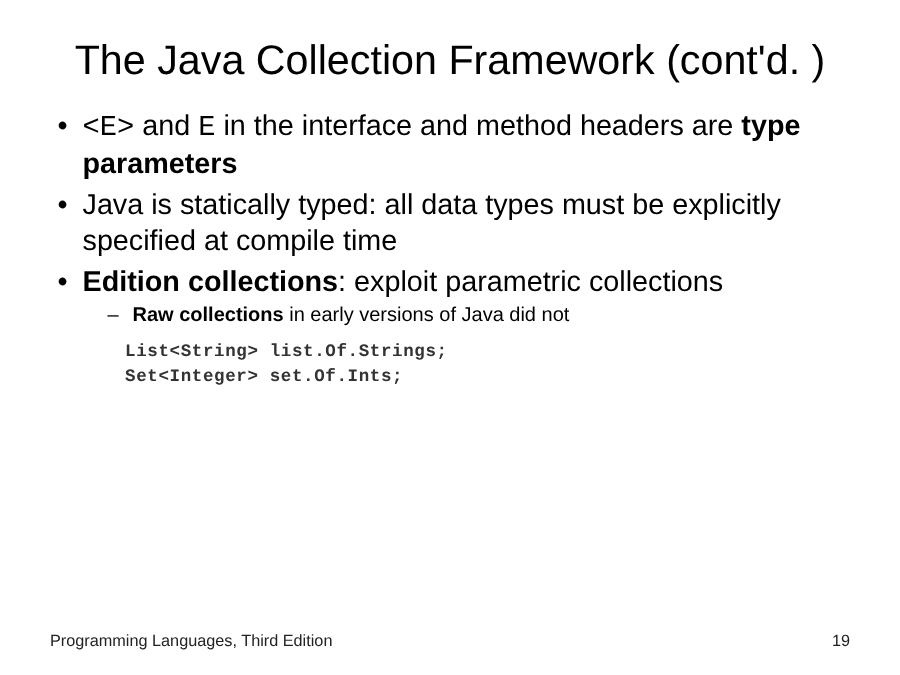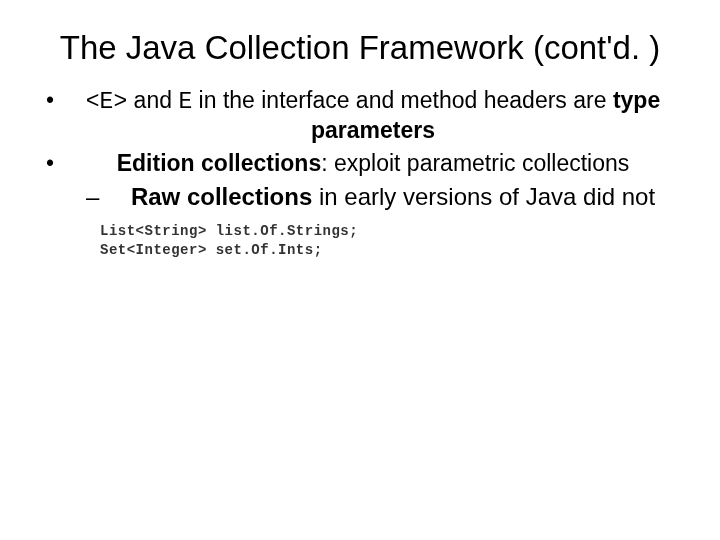--- a/index.html
+++ b/index.html
@@ -31,33 +31,32 @@
     list-style: none;
     padding: 0;
     margin: 0 0 0 4px;
     font-size: 23px;
     line-height: 1.25;
   }
   ul.top > li {
     position: relative;
     padding-left: 22px;
     margin: 0 0 4px 0;
-    text-align: center;
   }
   ul.top > li::before {
     content: "•";
     position: absolute;
     left: 2px;
     top: 0;
   }
   ul.sub {
     list-style: none;
     padding: 0;
     margin: 4px 0 4px 20px;
-    font-size: 24px;
+    font-size: 16px;
   }
   ul.sub > li {
     position: relative;
     padding-left: 20px;
     margin: 2px 0;
   }
   ul.sub > li::before {
     content: "–";
     position: absolute;
     left: 0;
@@ -94,29 +93,34 @@
 <body>
 
 <div class="slide">
 
   <h1 class="title">The Java Collection Framework (cont'd. )</h1>
 
   <ul class="top">
     <li>
       <span class="mono">&lt;E&gt;</span><span> and </span><span class="mono">E</span><span> in the interface and method headers are </span><span class="bold">type parameters</span>
     </li>
+    <li>Java is statically typed: all data types must be explicitly specified at compile time</li>
     <li>
       <span class="bold">Edition collections</span><span>: exploit parametric collections</span>
       <ul class="sub">
         <li>
           <span class="bold">Raw collections</span><span> in early versions of Java did not</span>
         </li>
       </ul>
     </li>
   </ul>
 
   <div class="code-block">
     <div class="code-line">List&lt;String&gt; list.Of.Strings;</div>
     <div class="code-line">Set&lt;Integer&gt; set.Of.Ints;</div>
   </div>
 
+  <div class="footer">
+    <span>Programming Languages, Third Edition</span>
+    <span>19</span>
+  </div>
 
 </div>
 
 </body></html>

